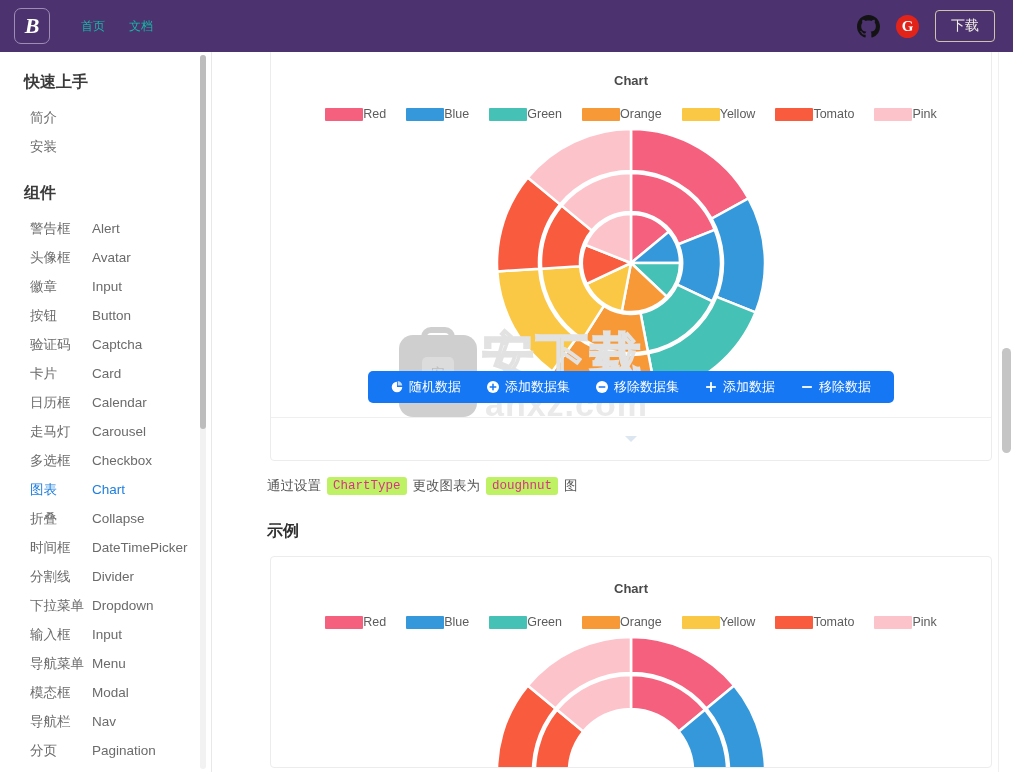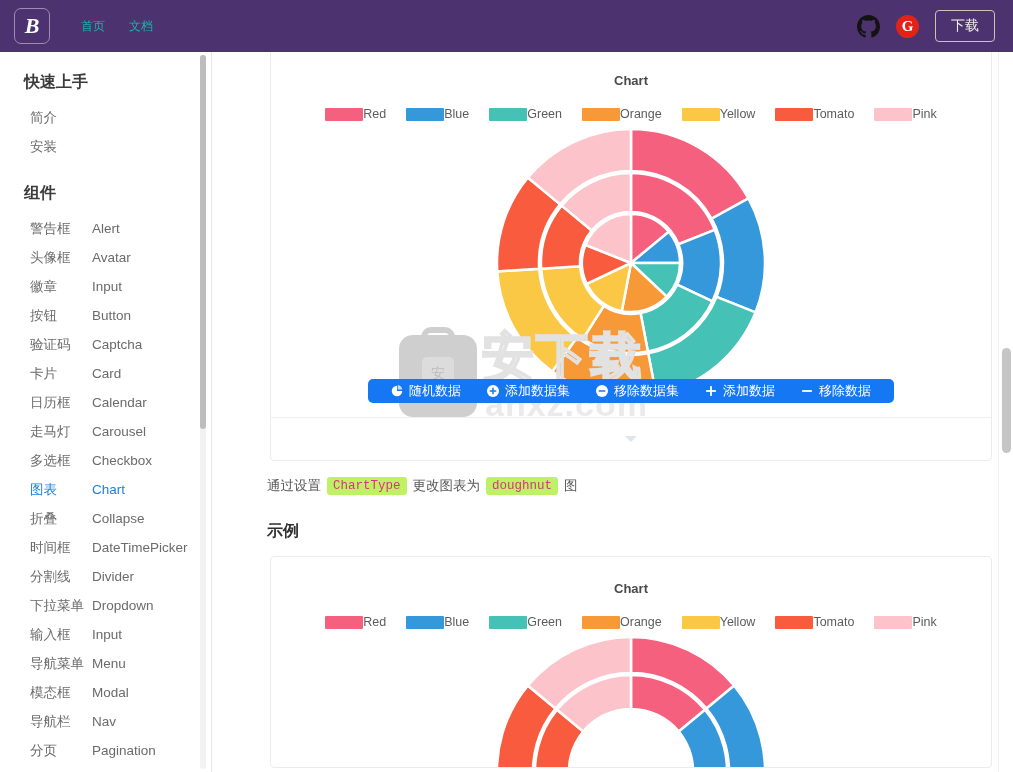--- a/index.html
+++ b/index.html
@@ -152,21 +152,21 @@
 
   
   .btn-bar {
     position: absolute;
     left: 50%; transform: translateX(-50%);
     bottom: 14px;
     background: #1677f5;
     border-radius: 5px;
     display: flex; align-items: center;
     padding: 0 10px;
-    height: 24px;
+    height: 32px;
     z-index: 6;
   }
   .btn-bar-item {
     display: flex; align-items: center; gap: 6px;
     color: #fff; font-size: 13px;
     padding: 0 13px; cursor: pointer; white-space: nowrap;
   }
   .bi { display: inline-flex; align-items: center; justify-content: center; }
 
   

